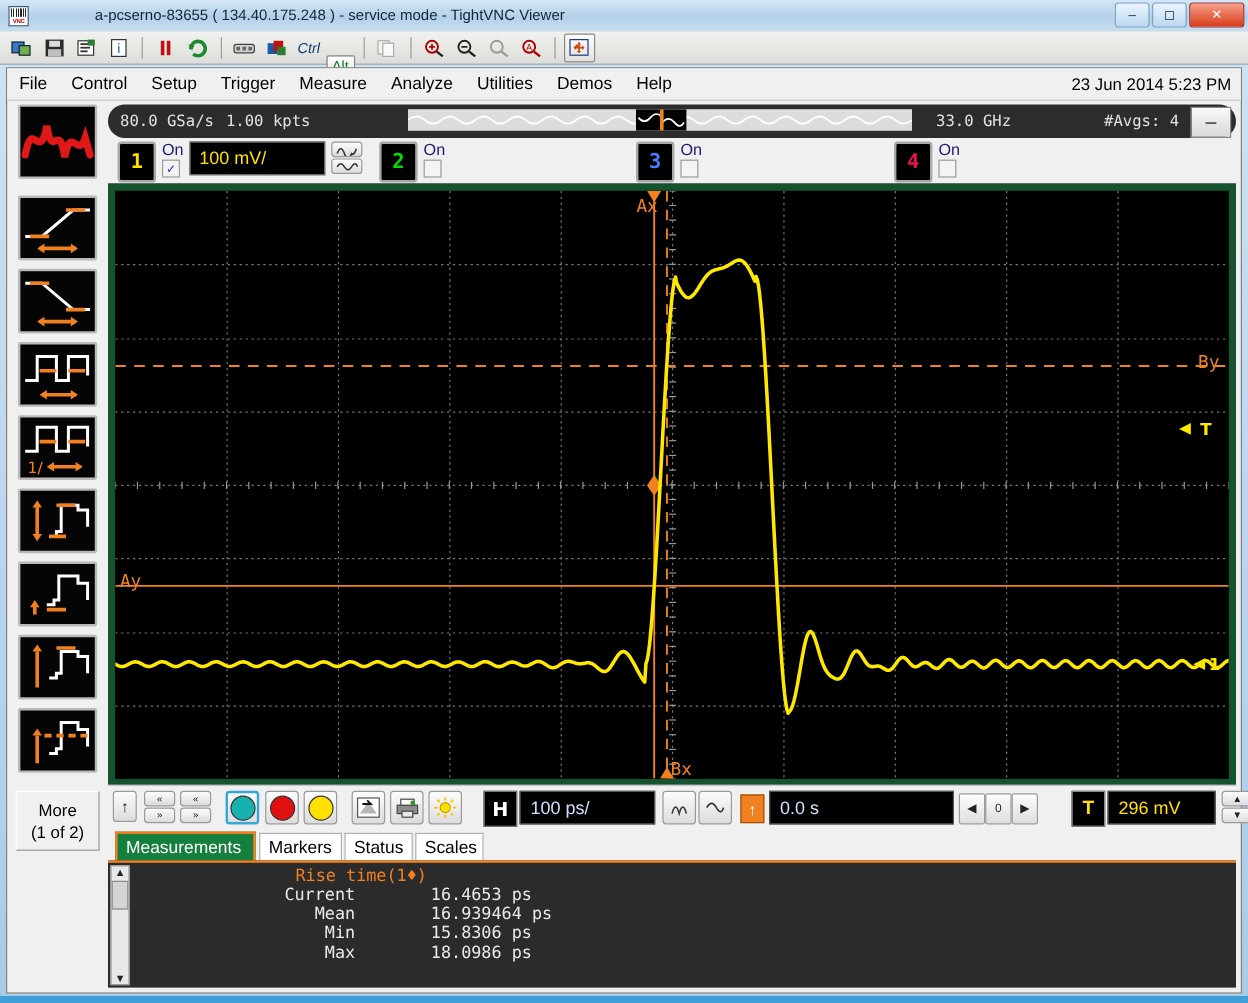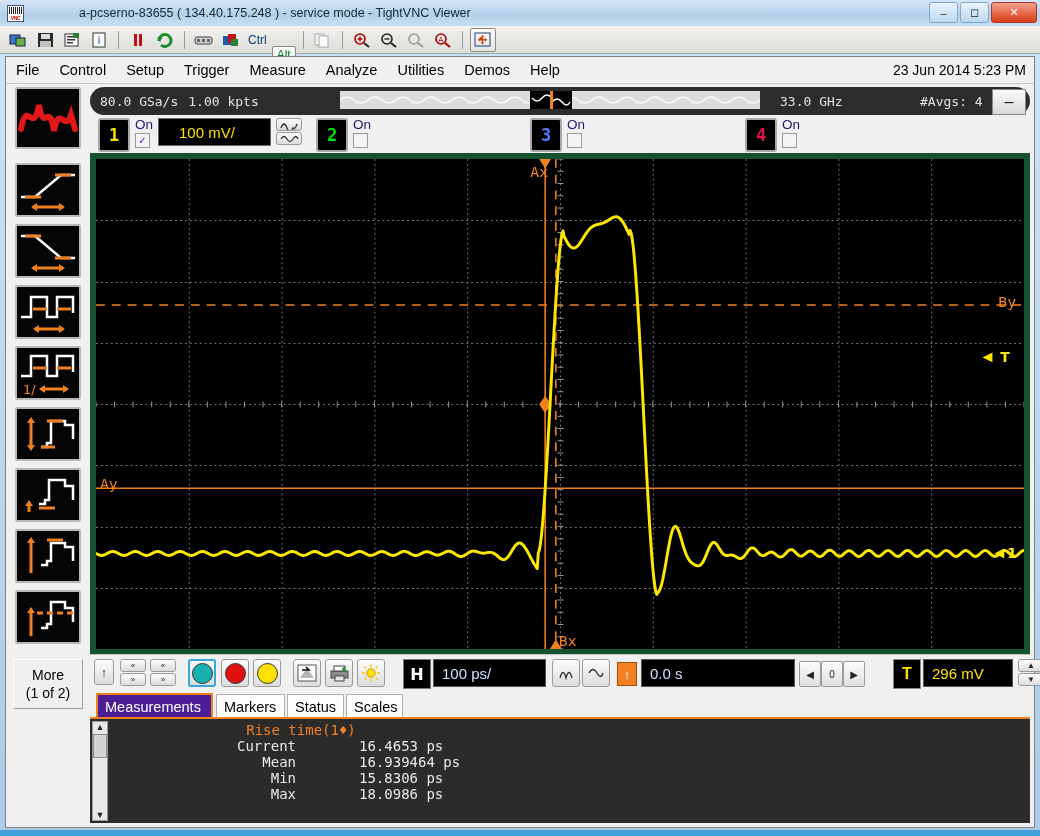--- a/index.html
+++ b/index.html
@@ -31,21 +31,21 @@
 
   
   .vnctool{position:absolute;left:0;top:26px;width:1040px;height:28px;
      background:linear-gradient(#f2f2f0,#dcdcd8);
      border-bottom:1px solid #9aa;display:flex;align-items:center;padding-left:6px;
      box-sizing:border-box;gap:3px;}
   .ti{width:24px;height:22px;display:flex;align-items:center;justify-content:center;
      font-size:13px;position:relative;}
   .tsep{width:1px;height:18px;background:#9b9b97;margin:0 4px;}
   .ti.box{border:1px solid #8a8a86;border-radius:2px;background:linear-gradient(#fdfdfd,#e2e2dd);}
-  .lbl-ctrl{font-size:12px;color:#0a3d7a;padding:0 2px;}
+  .lbl-ctrl{font-size:12px;color:#0a3d7a;padding:0 2px;font-style:italic;}
   .lbl-alt{font-size:12px;color:#0a7a22;padding:1px 4px;border:1px solid #888;
       border-radius:2px;background:linear-gradient(#fff,#e6e6e0);margin-top:30px;}
 
   
   .scope{position:absolute;left:5px;top:56px;width:1030px;height:772px;
      background:#f0f0f0;border:1px solid #808080;box-sizing:border-box;}
   .menubar{height:26px;display:flex;align-items:center;
      background:#f0f0f0;border-bottom:1px solid #c8c8c8;position:relative;}
   .menubar .mi{font-size:14.5px;color:#000;padding:0 10px;white-space:nowrap;}
   .menubar .clock{position:absolute;right:8px;font-size:14px;color:#000;white-space:nowrap;}
@@ -80,21 +80,21 @@
   .chrow{height:38px;background:#f0f0f0;border-bottom:1px solid #bcbcbc;position:relative;}
   .chan{position:absolute;top:3px;display:flex;align-items:flex-start;gap:5px;}
   .chbtn{width:28px;height:30px;background:#000;border:2px solid #a8a8a8;border-radius:3px;
      display:flex;align-items:center;justify-content:center;
      font-size:17px;font-weight:bold;font-family:"DejaVu Sans Mono",monospace;}
   .onwrap{display:flex;flex-direction:column;align-items:flex-start;}
   .onlbl{font-size:13.5px;color:#1a1a6e;line-height:14px;}
   .cbx{width:13px;height:13px;border:1px solid #9a9a9a;background:#f4f4f4;margin-top:1px;
      display:flex;align-items:center;justify-content:center;font-size:10px;color:#2a2ad0;}
   .voltbox{width:113px;height:28px;background:#000;border:1px solid #6a6a6a;
-     display:flex;align-items:center;padding-left:20px;box-sizing:border-box;
+     display:flex;align-items:center;padding-left:7px;box-sizing:border-box;
      color:#ffe000;font-size:15px;}
   .minib{width:30px;height:14px;border:1px solid #9a9a9a;border-radius:2px;
      background:linear-gradient(#fdfdfd,#e0e0e0);display:flex;align-items:center;
      justify-content:center;}
 
   
   .grat{position:absolute;left:0;right:0;top:66px;bottom:168px;background:#000;
      border:6px solid #14532d;box-sizing:border-box;overflow:hidden;}
 
   
@@ -121,21 +121,21 @@
   .tyellow{width:26px;height:28px;background:#000;border:1px solid #888;color:#ffe000;
      display:flex;align-items:center;justify-content:center;font-weight:bold;font-size:16px;}
   .mvfield{width:90px;height:28px;background:#000;border:1px solid #555;color:#ffe000;
      font-size:15px;display:flex;align-items:center;padding-left:8px;box-sizing:border-box;}
 
   
   .tabbar{position:absolute;left:0;right:0;bottom:104px;height:26px;}
   .tab{position:absolute;top:0;height:25px;background:#fff;border:1px solid #b0b0b0;
      border-bottom:none;font-size:14.5px;color:#000;display:flex;align-items:center;
      padding:0 7px;box-sizing:border-box;}
-  .tab.active{background:#4c1d95;color:#fff;border:2px solid #f08020;border-bottom:none;}
+  .tab.active{background:#15803d;color:#fff;border:2px solid #f08020;border-bottom:none;}
   .mpanel{position:absolute;left:0;right:0;bottom:0;height:104px;background:#2b2b2b;
      border-top:2px solid #f08020;overflow:hidden;}
   .mscroll{position:absolute;left:2px;top:2px;width:16px;bottom:2px;background:#e8e8e8;
      border:1px solid #999;box-sizing:border-box;display:flex;flex-direction:column;
      align-items:center;justify-content:space-between;font-size:9px;color:#222;}
   .mthumb{width:12px;height:22px;background:#d4d4d4;border:1px solid #8c8c8c;margin-top:2px;}
   .mtable{position:absolute;left:26px;top:3px;right:4px;
      font-family:"DejaVu Sans Mono",monospace;font-size:14px;color:#e9e9e9;}
   .mtitle{color:#f08020;text-align:center;width:370px;}
   .mrow{display:flex;gap:45px;}

